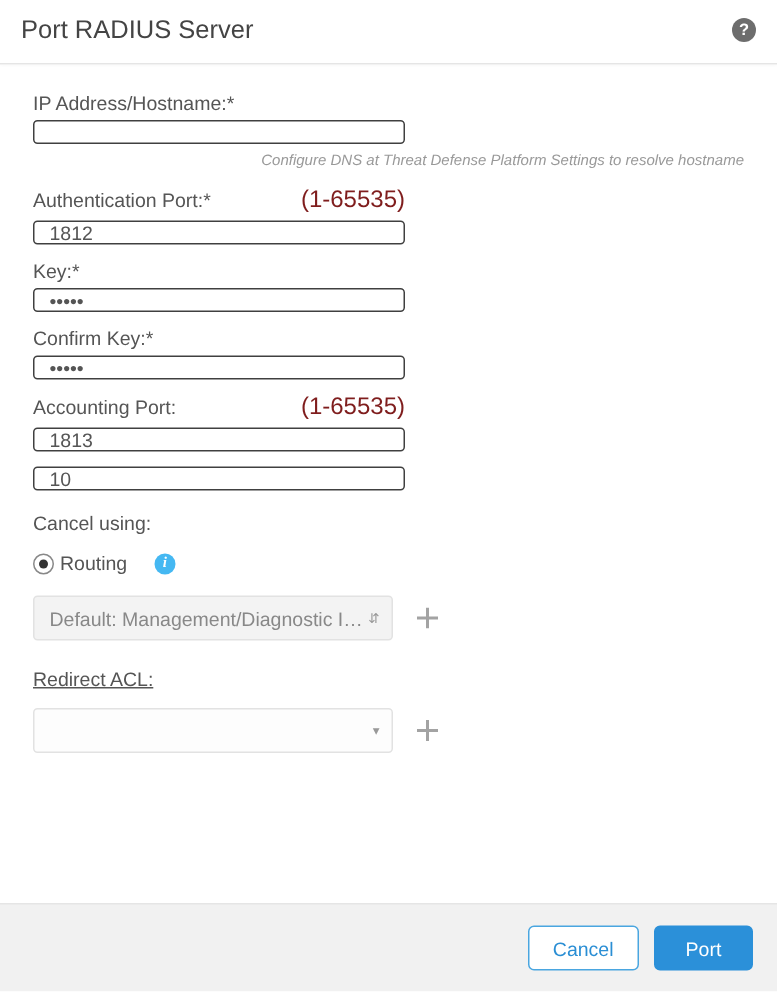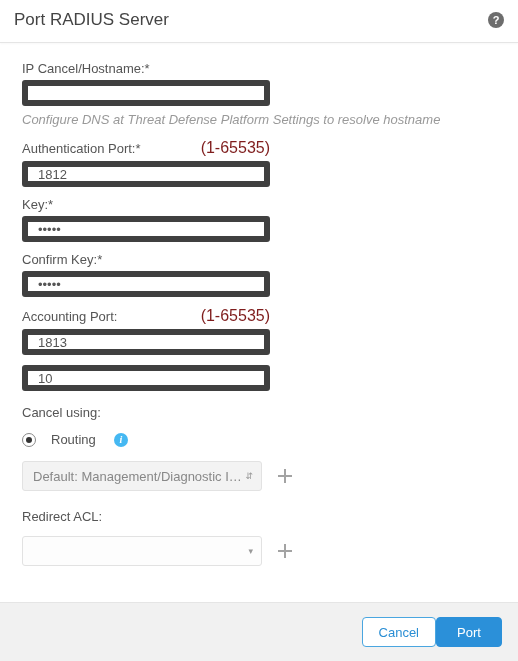--- a/index.html
+++ b/index.html
@@ -53,51 +53,52 @@
   .label-line label {
     font-size: 13px;
     color: #555;
   }
   .label-line .hint {
     font-size: 16px;
     color: #7f1d1d;
   }
   input[type=text], input[type=password] {
     width: 248px;
-    height: 26px;
-    border: 6px solid #404040;
+    height: 16px;
+    border: 1px solid #404040;
     border-radius: 3px;
     padding: 0 10px;
     font-size: 13px;
     color: #555;
     outline: none;
   }
   .desc-text {
-    font-size: 13px;
+    font-size: 10px;
     color: #999;
     font-style: italic;
     margin-top: 6px;
     margin-bottom: 12px;
+    text-align: right;
   }
   .section-label {
     font-size: 13px;
     color: #555;
     margin-top: 14px;
     margin-bottom: 12px;
   }
   .radio-row {
     display: flex;
     align-items: center;
     gap: 14px;
     margin-bottom: 14px;
   }
   .radio-opt {
     display: flex;
     align-items: center;
-    gap: 15px;
+    gap: 4px;
     font-size: 13px;
     color: #555;
     cursor: pointer;
   }
   .radio-circle {
     width: 14px; height: 14px;
     border: 1px solid #888;
     border-radius: 50%;
     display: flex; align-items: center; justify-content: center;
   }
@@ -158,20 +159,21 @@
     cursor: pointer;
   }
   .plus-btn svg { width: 14px; height: 14px; }
   .footer {
     flex: 0 0 auto;
     background: #f1f1f1;
     border-top: 1px solid #e5e5e5;
     padding: 14px 16px;
     display: flex;
     justify-content: flex-end;
+    gap: 10px;
   }
   .btn {
     height: 30px;
     padding: 0 16px;
     border-radius: 4px;
     font-size: 13px;
     cursor: pointer;
     border: 1px solid transparent;
     display: flex; align-items: center; justify-content: center;
   }
@@ -194,21 +196,21 @@
   <h1>Port RADIUS Server</h1>
   <div class="help-icon">
     <span>?</span>
   </div>
 </div>
 
 <div class="form-body">
 
   <div class="form-row">
     <div class="label-line">
-      <label>IP Cancel/Hostname:*</label>
+      <label>IP Address/Hostname:*</label>
     </div>
     <input type="text" value="" style="">
     <div class="desc-text">Configure DNS at Threat Defense Platform Settings to resolve hostname</div>
   </div>
 
   <div class="form-row">
     <div class="label-line">
       <label>Authentication Port:*</label>
       <span class="hint">(1-65535)</span>
     </div>
@@ -255,21 +257,21 @@
       <span class="dd-text">Default: Management/Diagnostic Interface</span>
       <span class="caret">⇵</span>
     </div>
     <div class="plus-btn">
       <svg viewBox="0 0 14 14">
           <path d="M6 0h2v6h6v2H8v6H6V8H0V6h6z" fill="#a3a3a3"></path>
         </svg>
     </div>
   </div>
 
-  <div class="section-label" style="margin-top:4px;">Redirect ACL:</div>
+  <div class="section-label" style="margin-top:4px;text-decoration:underline;">Redirect ACL:</div>
   <div class="dropdown-row">
     <div class="dropdown light">
       <span class="dd-text"></span>
       <span class="caret">▾</span>
     </div>
     <div class="plus-btn">
       <svg viewBox="0 0 14 14">
           <path d="M6 0h2v6h6v2H8v6H6V8H0V6h6z" fill="#a3a3a3"></path>
         </svg>
     </div>

